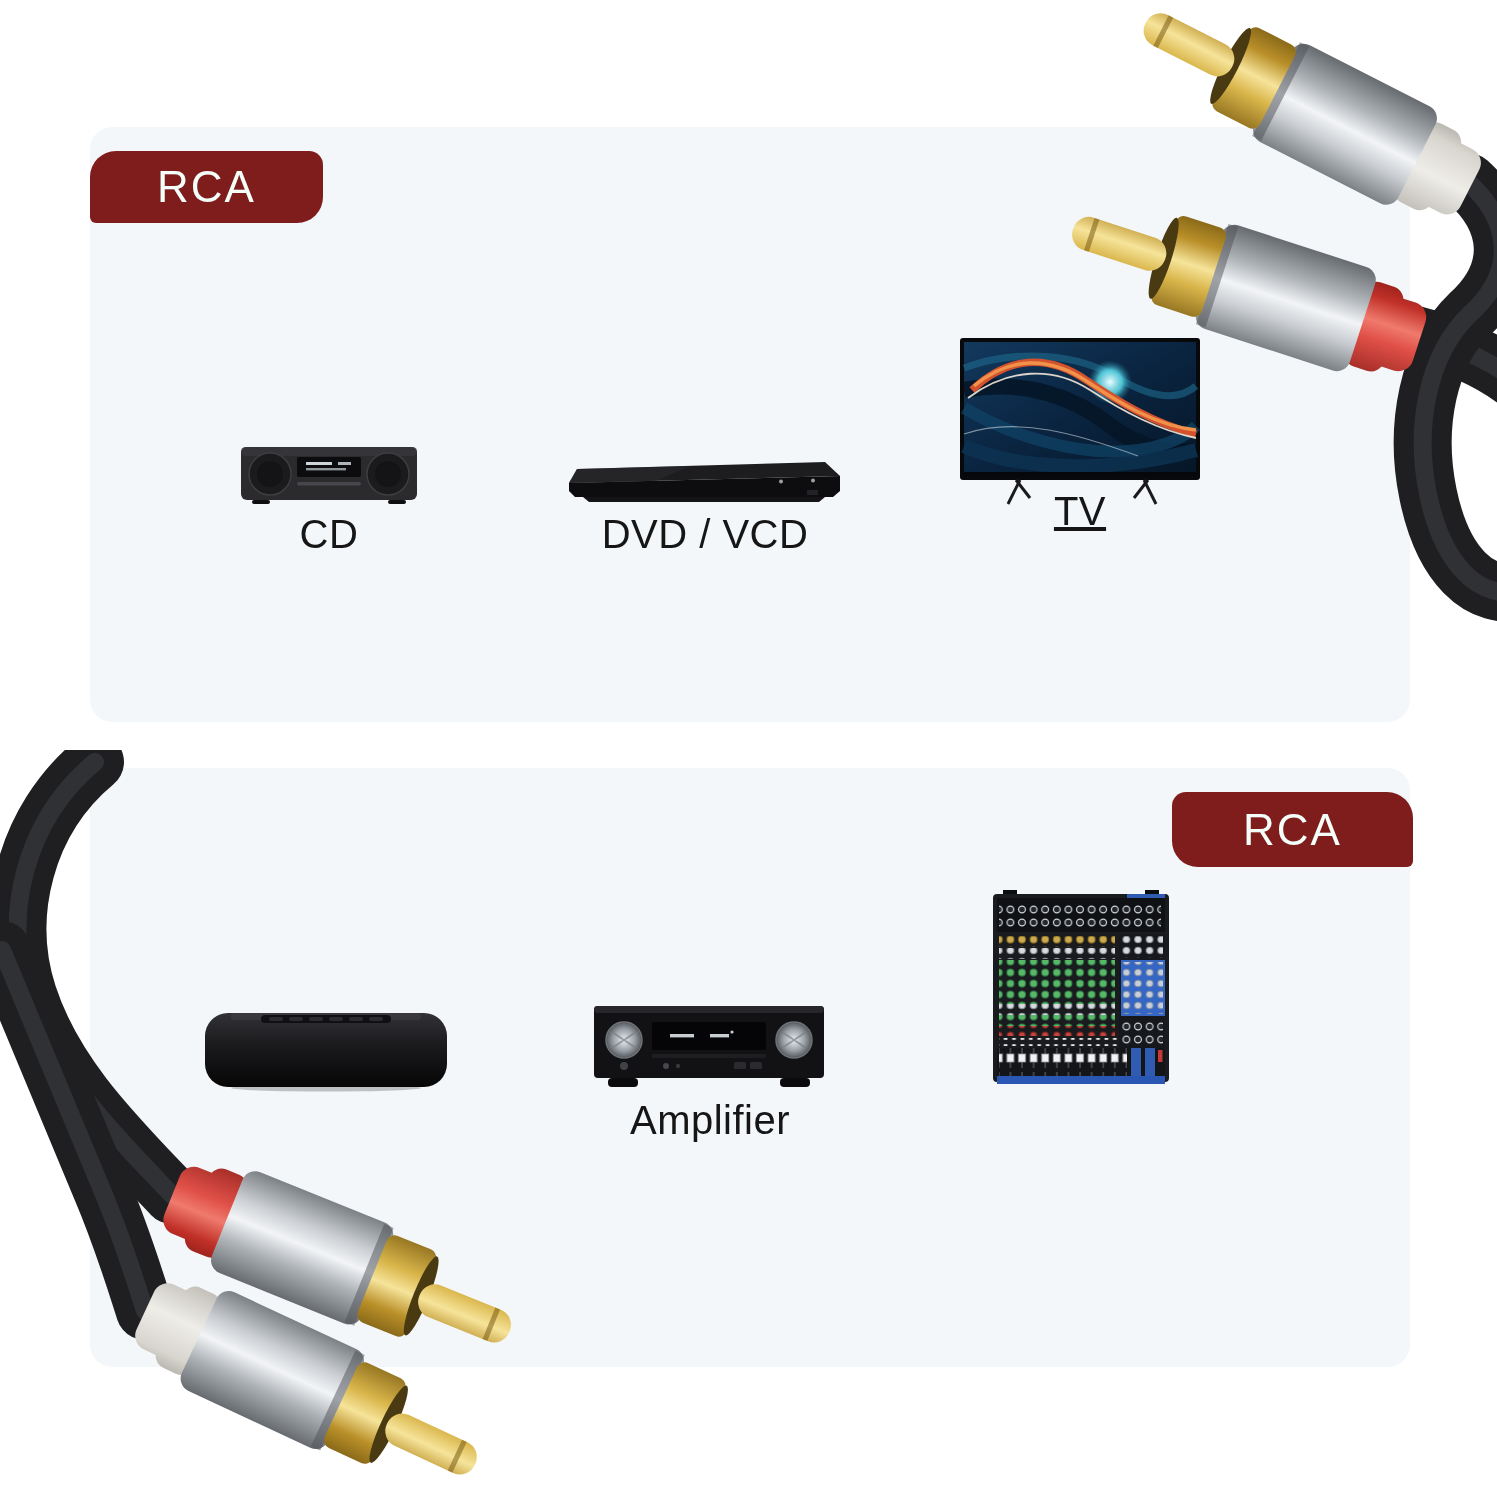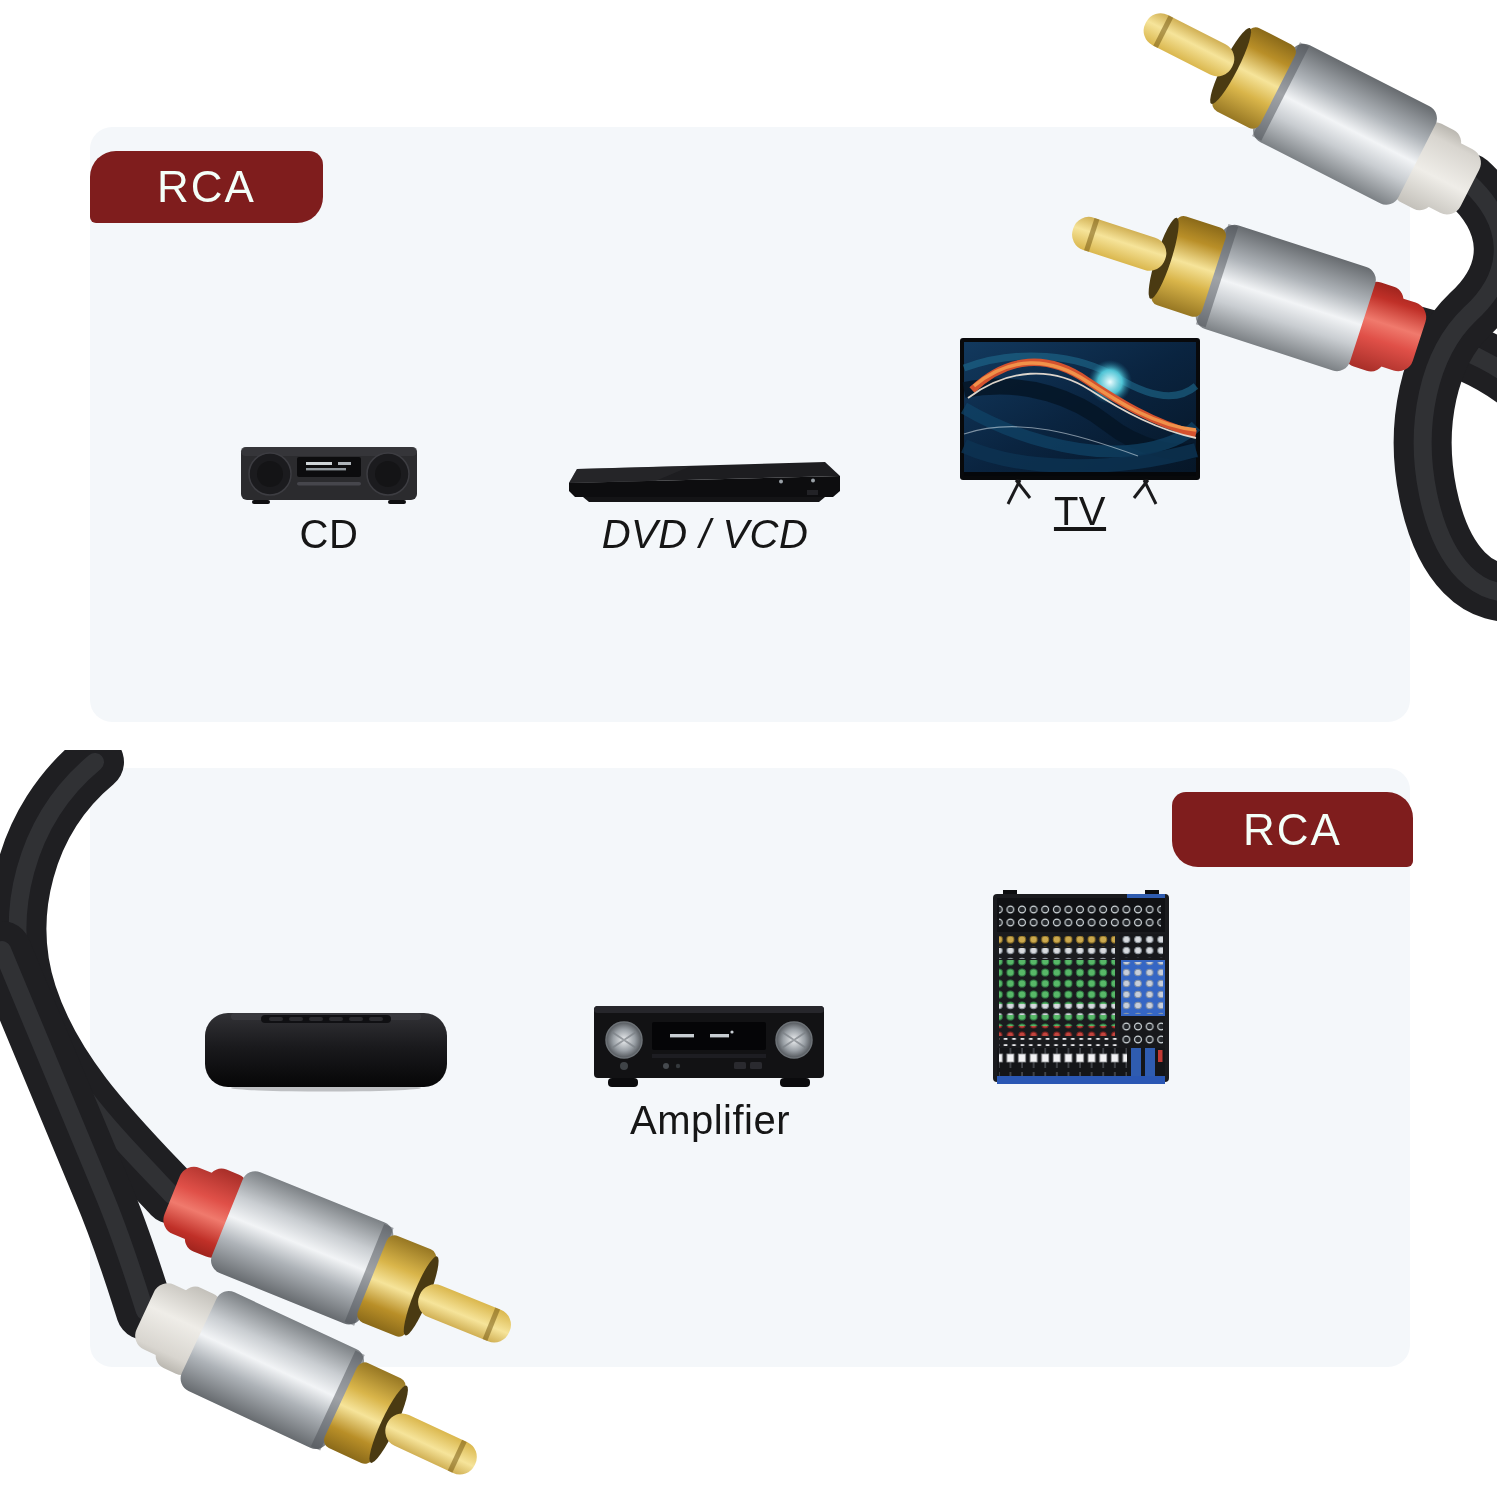--- a/index.html
+++ b/index.html
@@ -18,21 +18,21 @@
   }
   #badge-top{left:90px;top:127px;width:233px;height:72px;border-radius:26px 14px 26px 6px;}
   #badge-bottom{left:1172px;top:768px;width:241px;height:75px;border-radius:14px 26px 6px 26px;}
   .device{position:absolute;}
   .device svg{display:block;}
   .device-label{
     position:absolute;text-align:center;font-size:40px;color:#161616;
     letter-spacing:0.5px;white-space:nowrap;
   }
   #lbl-cd{left:240px;top:512px;width:178px;}
-  #lbl-dvd{left:540px;top:512px;width:330px;font-style:italic;}
+  #lbl-dvd{left:540px;top:512px;width:330px;}
   #lbl-tv{left:1000px;top:489px;width:160px;text-decoration:underline;}
   #lbl-speaker{left:205px;top:1098px;width:246px;}
   #lbl-amp{left:560px;top:1098px;width:300px;}
   #lbl-mixer{left:960px;top:1098px;width:240px;}
   #dev-cd{left:240px;top:444px;}
   #dev-dvd{left:563px;top:452px;}
   #dev-tv{left:958px;top:338px;}
   #dev-speaker{left:203px;top:1005px;}
   #dev-amp{left:592px;top:996px;}
   #dev-mixer{left:993px;top:890px;}

